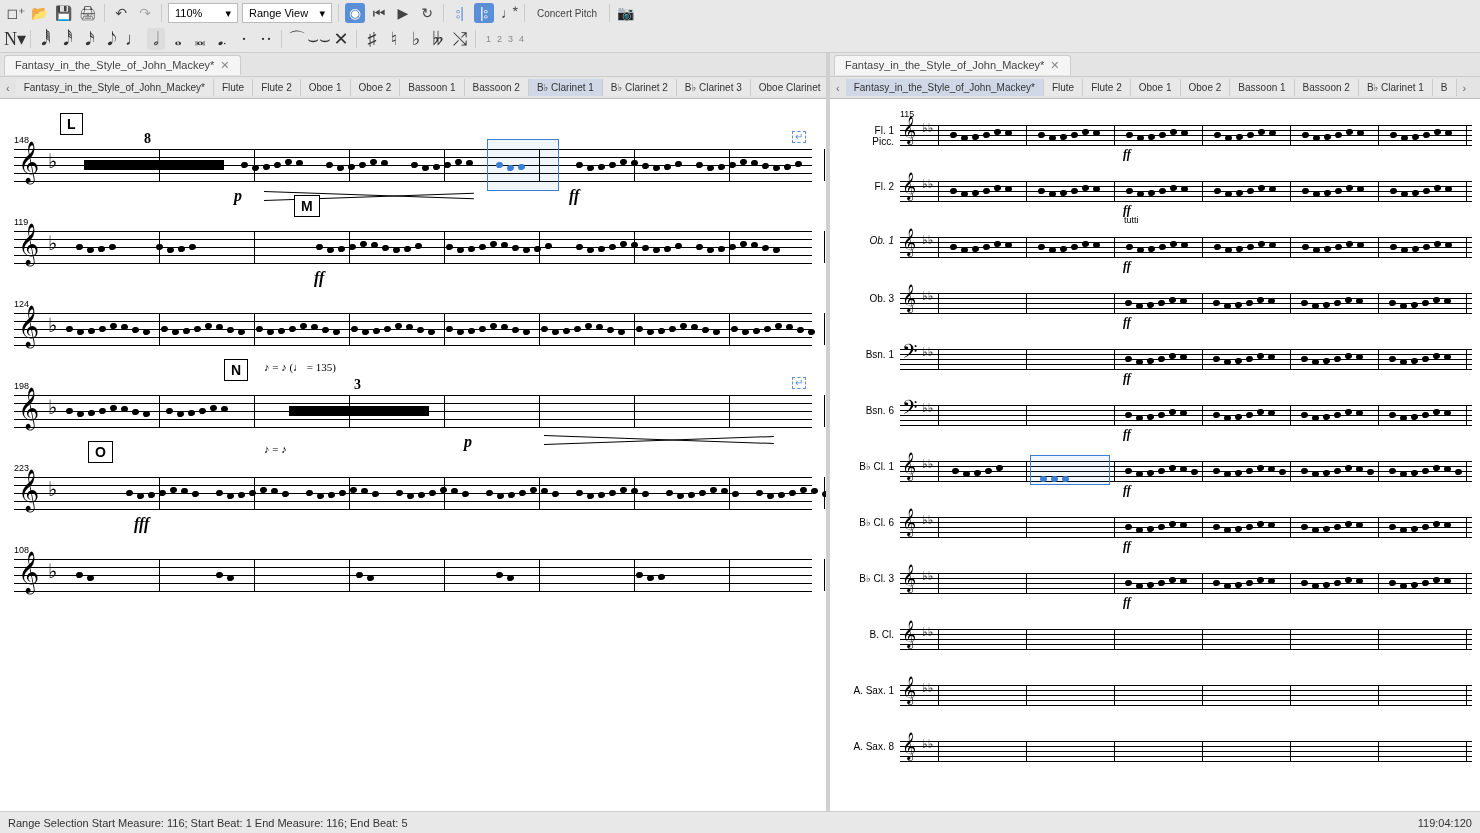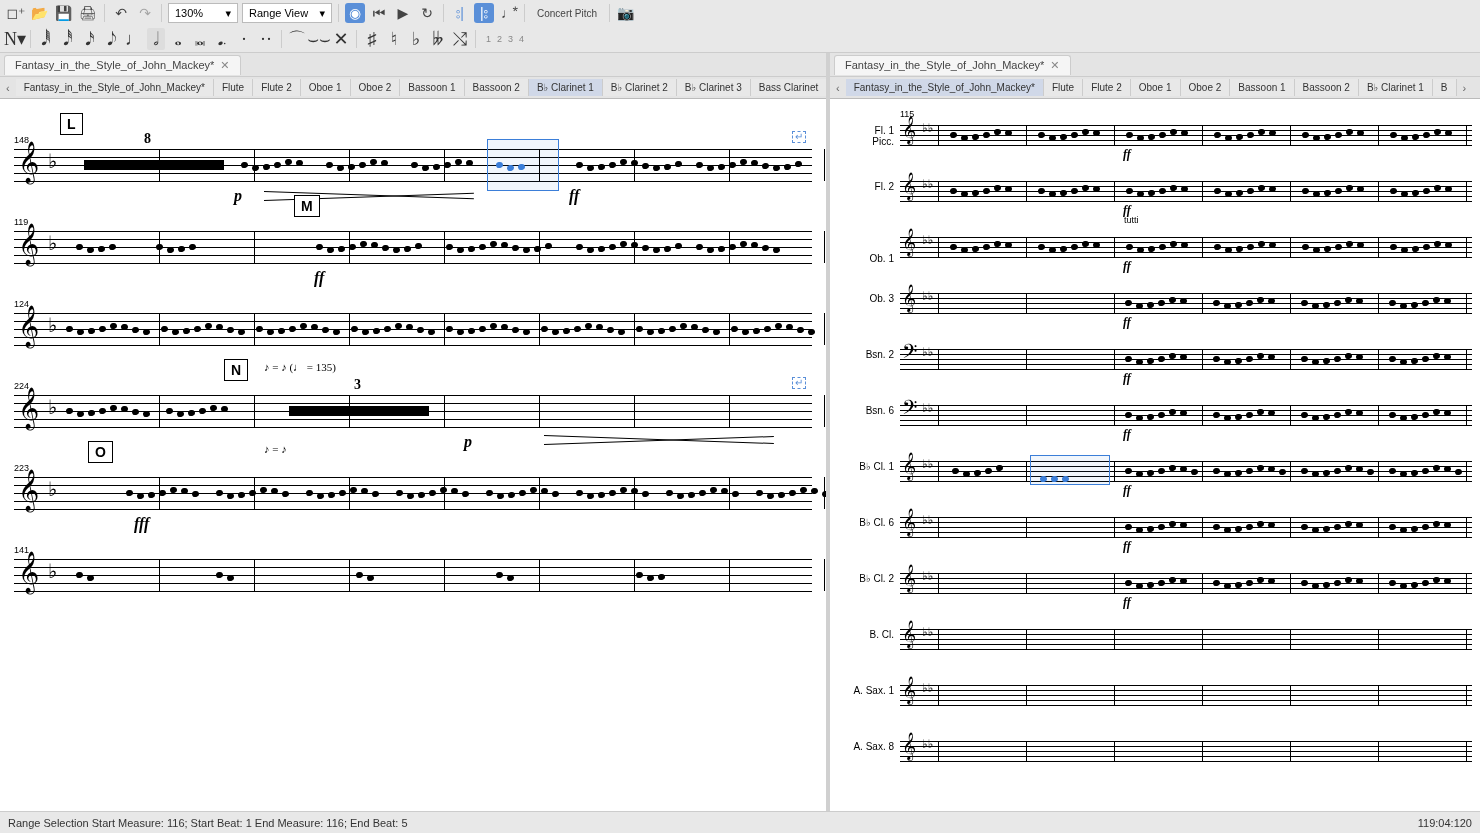--- a/index.html
+++ b/index.html
@@ -61,21 +61,21 @@
   <div class="toolbar-row">
     <div class="tb-btn">◻⁺</div>
     <div class="tb-btn">📂</div>
     <div class="tb-btn">💾</div>
     <div class="tb-btn">🖨</div>
     <div class="tb-sep"></div>
     <div class="tb-btn">↶</div>
     <div class="tb-btn" style="opacity:.4">↷</div>
     <div class="tb-sep"></div>
     <div class="select-like">
-        <span>130%</span>
+        <span>110%</span>
         <span style="margin-left:auto">▾</span>
       </div>
     <div class="select-like" style="min-width:90px">
         <span>Range View</span>
         <span style="margin-left:auto">▾</span>
       </div>
     <div class="tb-sep"></div>
     <div class="tb-btn active">◉</div>
     <div class="tb-btn">⏮</div>
     <div class="tb-btn">▶</div>
@@ -138,21 +138,21 @@
     <div class="part-tab">Fantasy_in_the_Style_of_John_Mackey*</div>
         <div class="part-tab">Flute</div>
         <div class="part-tab">Flute 2</div>
         <div class="part-tab">Oboe 1</div>
         <div class="part-tab">Oboe 2</div>
         <div class="part-tab">Bassoon 1</div>
         <div class="part-tab">Bassoon 2</div>
         <div class="part-tab active">B♭ Clarinet 1</div>
         <div class="part-tab">B♭ Clarinet 2</div>
         <div class="part-tab">B♭ Clarinet 3</div>
-        <div class="part-tab">Bass Clarinet</div>
+        <div class="part-tab">Oboe Clarinet</div>
       </div>
     <div class="score" id="left-score">
         <div class="system" style="margin-top: 40px;">
           <div class="staff-lines" style="height: 32px; width: 100%;">
             <div class="line" style="top: 0px;"></div>
             <div class="line" style="top: 8px;"></div>
             <div class="line" style="top: 16px;"></div>
             <div class="line" style="top: 24px;"></div>
             <div class="line" style="top: 32px;"></div>
             <div class="clef">𝄞</div>
@@ -411,21 +411,21 @@
         </div>
         <div class="system" style="margin-top: 50px;">
           <div class="staff-lines" style="height: 32px; width: 100%;">
             <div class="line" style="top: 0px;"></div>
             <div class="line" style="top: 8px;"></div>
             <div class="line" style="top: 16px;"></div>
             <div class="line" style="top: 24px;"></div>
             <div class="line" style="top: 32px;"></div>
             <div class="clef">𝄞</div>
             <div class="flat" style="left: 34px; top: 0px;">♭</div>
-            <div class="meas-num">224</div>
+            <div class="meas-num">198</div>
             <div class="rehearsal" style="top: -36px; left: 210px;">N</div>
             <div class="tempo-txt" style="top: -34px; left: 250px;">♪ = ♪ (♩ = 135)</div>
             <div class="rest-mark" style="top: -18px; left: 340px;">3</div>
             <div style="position: absolute; height: 10px; background: rgb(0, 0, 0); top: 11px; left: 275px; width: 140px;"></div>
             <div class="dynamic" style="top: 38px; left: 450px;">p</div>
             <div class="notes-strip" style="left: 50px;">
               <div class="notehead" style="margin-top: 0px;"></div>
               <div class="notehead" style="margin-top: 5.34724px;"></div>
               <div class="notehead" style="margin-top: 4.85098px;"></div>
               <div class="notehead" style="margin-top: -0.946474px;"></div>
@@ -551,21 +551,21 @@
         </div>
         <div class="system" style="margin-top: 50px;">
           <div class="staff-lines" style="height: 32px; width: 100%;">
             <div class="line" style="top: 0px;"></div>
             <div class="line" style="top: 8px;"></div>
             <div class="line" style="top: 16px;"></div>
             <div class="line" style="top: 24px;"></div>
             <div class="line" style="top: 32px;"></div>
             <div class="clef">𝄞</div>
             <div class="flat" style="left: 34px; top: 0px;">♭</div>
-            <div class="meas-num">141</div>
+            <div class="meas-num">108</div>
             <div class="notes-strip" style="left: 60px;">
               <div class="notehead" style="margin-top: 0px;"></div>
               <div class="notehead" style="margin-top: 5.34724px;"></div>
             </div>
             <div class="notes-strip" style="left: 200px;">
               <div class="notehead" style="margin-top: 0px;"></div>
               <div class="notehead" style="margin-top: 5.34724px;"></div>
             </div>
             <div class="notes-strip" style="left: 340px;">
               <div class="notehead" style="margin-top: 0px;"></div>
@@ -742,21 +742,21 @@
             <div class="notehead" style="margin-top: 5.34724px;"></div>
             <div class="notehead" style="margin-top: 4.85098px;"></div>
             <div class="notehead" style="margin-top: -0.946474px;"></div>
             <div class="notehead" style="margin-top: -5.70961px;"></div>
             <div class="notehead" style="margin-top: -4.23324px;"></div>
           </div>
           <div class="dynamic" style="font-size: 12px; top: 28px; left: 285px;">ff</div>
           <div style="position: absolute; font-size: 9px; top: 40px; left: 286px;">tutti</div>
         </div>
         <div class="mini-staff">
-          <div class="instrument-label" style="top: 22px; position: absolute; left: 0px;">Ob. 1</div>
+          <div class="instrument-label" style="top: 4px; position: absolute; left: 0px; font-style: italic;">Ob. 1</div>
           <div class="sl" style="top: 6px;"></div>
           <div class="sl" style="top: 11px;"></div>
           <div class="sl" style="top: 16px;"></div>
           <div class="sl" style="top: 21px;"></div>
           <div class="sl" style="top: 26px;"></div>
           <div style="position: absolute; left: 64px; top: -2px; font-size: 24px; font-family: serif;">𝄞</div>
           <div style="position: absolute; left: 84px; top: 2px; font-size: 12px; font-family: serif;">♭♭</div>
           <div class="barline" style="left: 100px; top: 6px; height: 20px;"></div>
           <div class="barline" style="left: 188px; top: 6px; height: 20px;"></div>
           <div class="barline" style="left: 276px; top: 6px; height: 20px;"></div>
@@ -858,21 +858,21 @@
             <div class="notehead" style="margin-top: 0px;"></div>
             <div class="notehead" style="margin-top: 5.34724px;"></div>
             <div class="notehead" style="margin-top: 4.85098px;"></div>
             <div class="notehead" style="margin-top: -0.946474px;"></div>
             <div class="notehead" style="margin-top: -5.70961px;"></div>
             <div class="notehead" style="margin-top: -4.23324px;"></div>
           </div>
           <div class="dynamic" style="font-size: 12px; top: 28px; left: 285px;">ff</div>
         </div>
         <div class="mini-staff">
-          <div class="instrument-label" style="top: 6px; position: absolute; left: 0px;">Bsn. 2</div>
+          <div class="instrument-label" style="top: 6px; position: absolute; left: 0px;">Bsn. 1</div>
           <div class="sl" style="top: 6px;"></div>
           <div class="sl" style="top: 11px;"></div>
           <div class="sl" style="top: 16px;"></div>
           <div class="sl" style="top: 21px;"></div>
           <div class="sl" style="top: 26px;"></div>
           <div style="position: absolute; left: 64px; top: -2px; font-size: 24px; font-family: serif;">𝄢</div>
           <div style="position: absolute; left: 84px; top: 2px; font-size: 12px; font-family: serif;">♭♭</div>
           <div class="barline" style="left: 100px; top: 6px; height: 20px;"></div>
           <div class="barline" style="left: 188px; top: 6px; height: 20px;"></div>
           <div class="barline" style="left: 276px; top: 6px; height: 20px;"></div>
@@ -1075,21 +1075,21 @@
             <div class="notehead" style="margin-top: 0px;"></div>
             <div class="notehead" style="margin-top: 5.34724px;"></div>
             <div class="notehead" style="margin-top: 4.85098px;"></div>
             <div class="notehead" style="margin-top: -0.946474px;"></div>
             <div class="notehead" style="margin-top: -5.70961px;"></div>
             <div class="notehead" style="margin-top: -4.23324px;"></div>
           </div>
           <div class="dynamic" style="font-size: 12px; top: 28px; left: 285px;">ff</div>
         </div>
         <div class="mini-staff">
-          <div class="instrument-label" style="top: 6px; position: absolute; left: 0px;">B♭ Cl. 2</div>
+          <div class="instrument-label" style="top: 6px; position: absolute; left: 0px;">B♭ Cl. 3</div>
           <div class="sl" style="top: 6px;"></div>
           <div class="sl" style="top: 11px;"></div>
           <div class="sl" style="top: 16px;"></div>
           <div class="sl" style="top: 21px;"></div>
           <div class="sl" style="top: 26px;"></div>
           <div style="position: absolute; left: 64px; top: -2px; font-size: 24px; font-family: serif;">𝄞</div>
           <div style="position: absolute; left: 84px; top: 2px; font-size: 12px; font-family: serif;">♭♭</div>
           <div class="barline" style="left: 100px; top: 6px; height: 20px;"></div>
           <div class="barline" style="left: 188px; top: 6px; height: 20px;"></div>
           <div class="barline" style="left: 276px; top: 6px; height: 20px;"></div>

